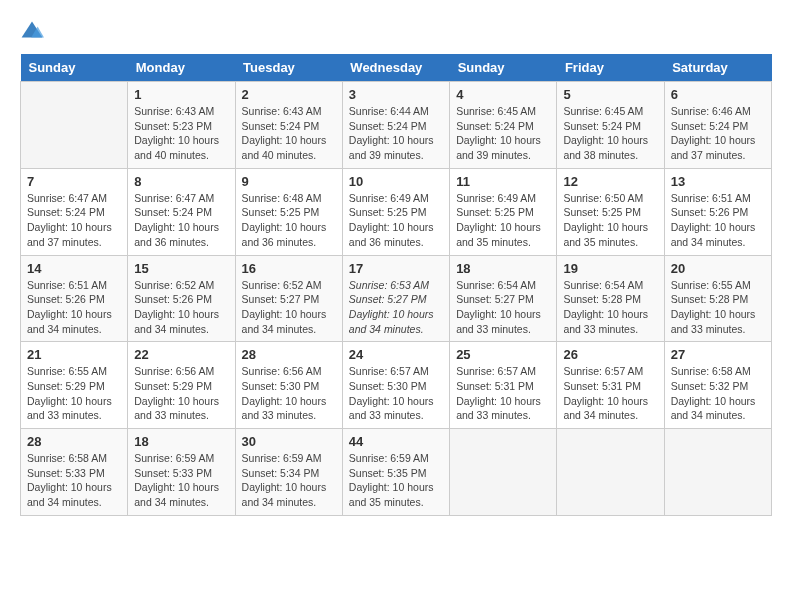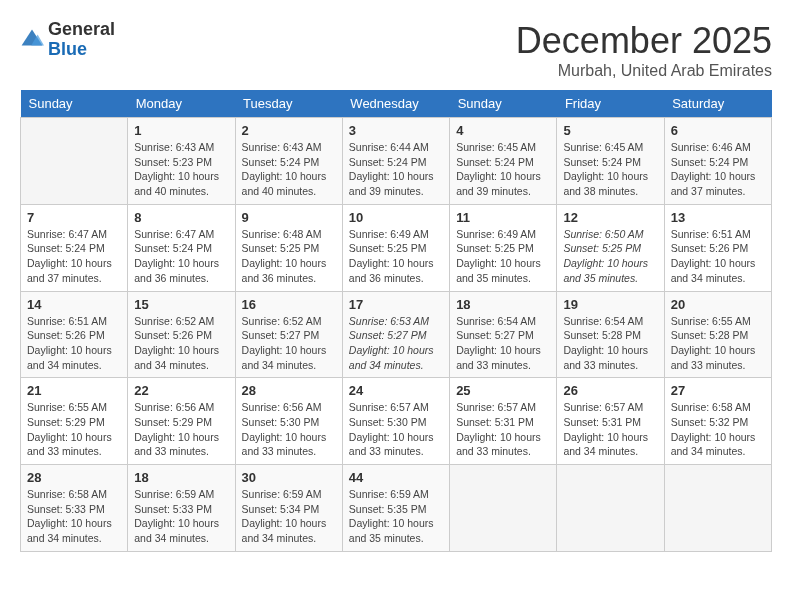--- a/index.html
+++ b/index.html
@@ -48,21 +48,21 @@
       width: 100%;
       border-collapse: collapse;
       font-size: 11px;
     }
     thead tr th {
       background-color: #2e74c0;
       color: #fff;
       text-align: left;
       padding: 6px 8px;
       font-size: 13px;
-      font-weight: normal;
+      font-weight: bold;
     }
     tbody tr td {
       border: 1px solid #ccc;
       vertical-align: top;
       padding: 5px 6px;
       width: 107px;
       min-height: 80px;
       color: #333;
     }
     tbody tr:nth-child(odd) td {
@@ -88,28 +88,20 @@
   </style>
 </head>
 <body>
 
 <div class="header-area">
   <div class="logo">
     <svg class="logo-icon" viewBox="0 0 30 30" xmlns="http://www.w3.org/2000/svg">
       <polygon points="15,2 28,22 2,22" fill="#1a6bb5" opacity="0.85"></polygon>
       <polygon points="22,8 30,22 14,22" fill="#4a9de0" opacity="0.7"></polygon>
     </svg>
-    <div class="logo-text">
-      <span class="logo-general">General</span><br>
-      <span class="logo-blue">Blue</span>
-    </div>
-  </div>
-  <div class="title-area">
-    <div class="month-title">December 2025</div>
-    <div class="location">Murbah, United Arab Emirates</div>
   </div>
 </div>
 
 <table>
   <thead>
     <tr>
     <th>Sunday</th>
         <th>Monday</th>
         <th>Tuesday</th>
         <th>Wednesday</th>
@@ -184,21 +176,21 @@
 Daylight: 10 hours and 36 minutes.</div>
         </td>
         <td>
           <span class="day-number">11</span>
           <div class="day-info" style="white-space: pre-line;">Sunrise: 6:49 AM
 Sunset: 5:25 PM
 Daylight: 10 hours and 35 minutes.</div>
         </td>
         <td>
           <span class="day-number">12</span>
-          <div class="day-info" style="white-space: pre-line; font-style: italic;">Sunrise: 6:50 AM
+          <div class="day-info" style="white-space: pre-line;">Sunrise: 6:50 AM
 Sunset: 5:25 PM
 Daylight: 10 hours and 35 minutes.</div>
         </td>
         <td>
           <span class="day-number">13</span>
           <div class="day-info" style="white-space: pre-line;">Sunrise: 6:51 AM
 Sunset: 5:26 PM
 Daylight: 10 hours and 34 minutes.</div>
         </td>
       </tr>

